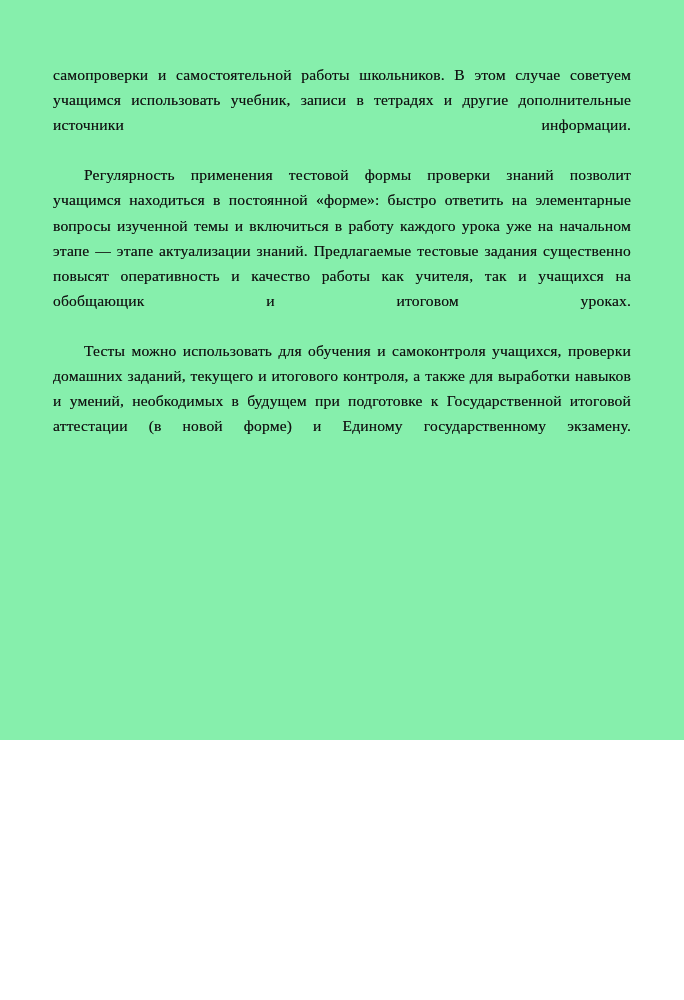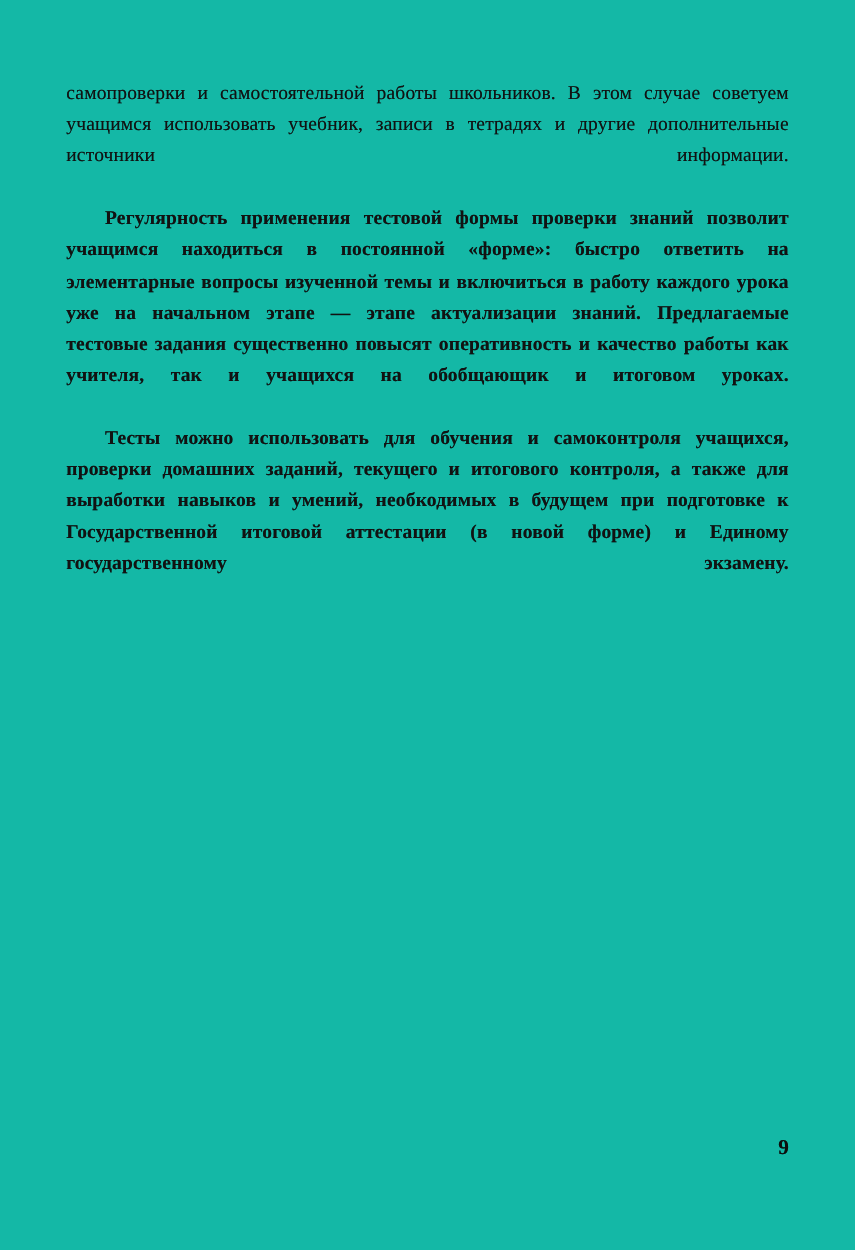--- a/index.html
+++ b/index.html
@@ -5,23 +5,23 @@
 <style>
   html, body {
     margin: 0;
     padding: 0;
     background: #ffffff;
   }
 
   #page {
     position: relative;
     width: 684px;
-    height: 1000px;
+    height: 740px;
     margin: 0 auto;
-    background: #14b8a6;
+    background: #86efac;
     overflow: hidden;
     
     box-sizing: border-box;
     padding-left: 40px;
   }
 
   
   #text-column {
     position: absolute;
     left: 53px;
@@ -43,21 +43,20 @@
     text-shadow: 0 0 0.45px rgba(0,0,0,0.55);
     -webkit-font-smoothing: none;
   }
 
   .paragraph.continuation {
     text-indent: 0;
   }
 
   .paragraph.indented {
     text-indent: 31px;
-    font-weight: bold;
   }
 
   
   .paragraph::after {
     content: "";
     display: inline-block;
     width: 100%;
   }
 
   #page-number {

